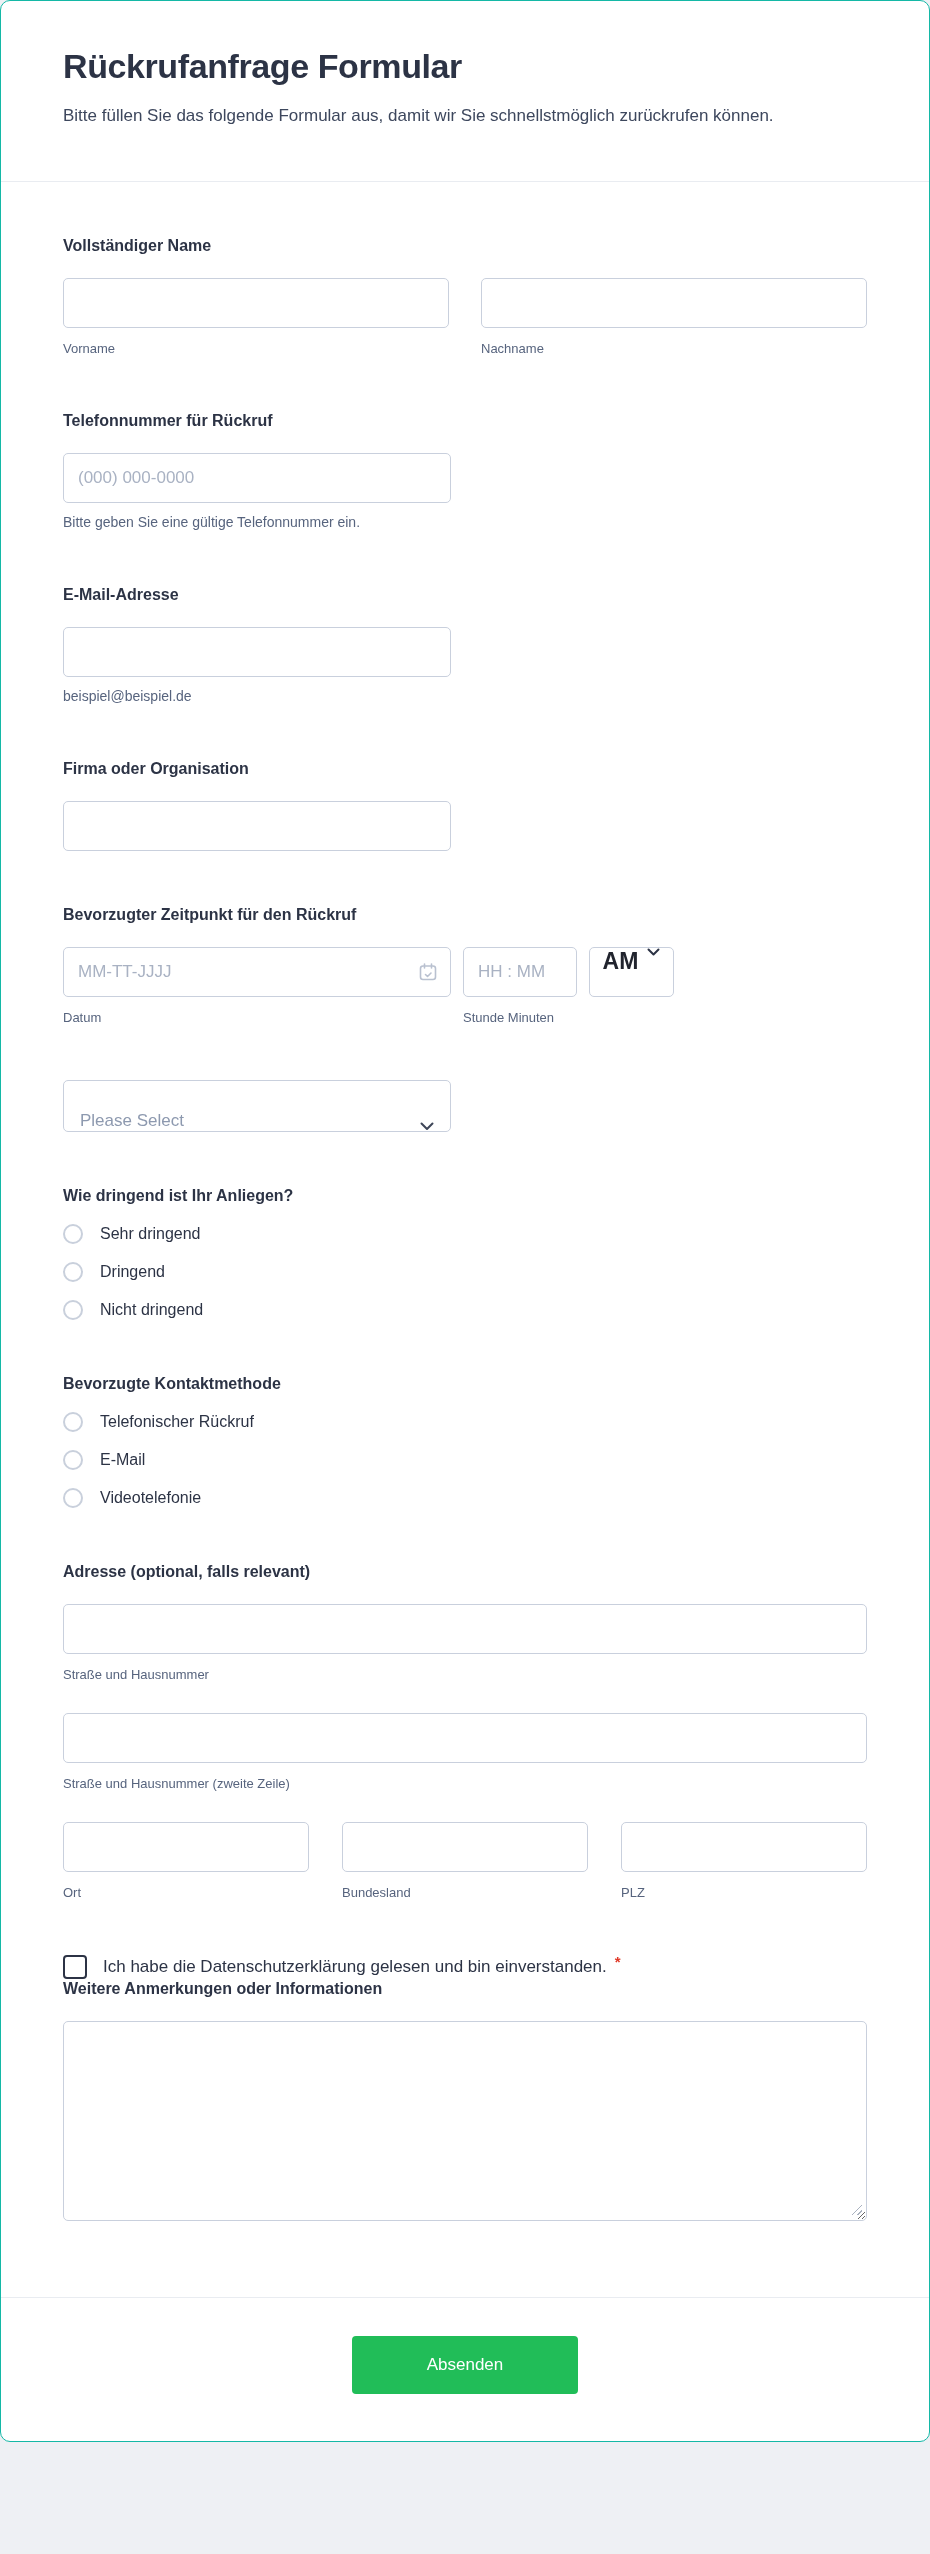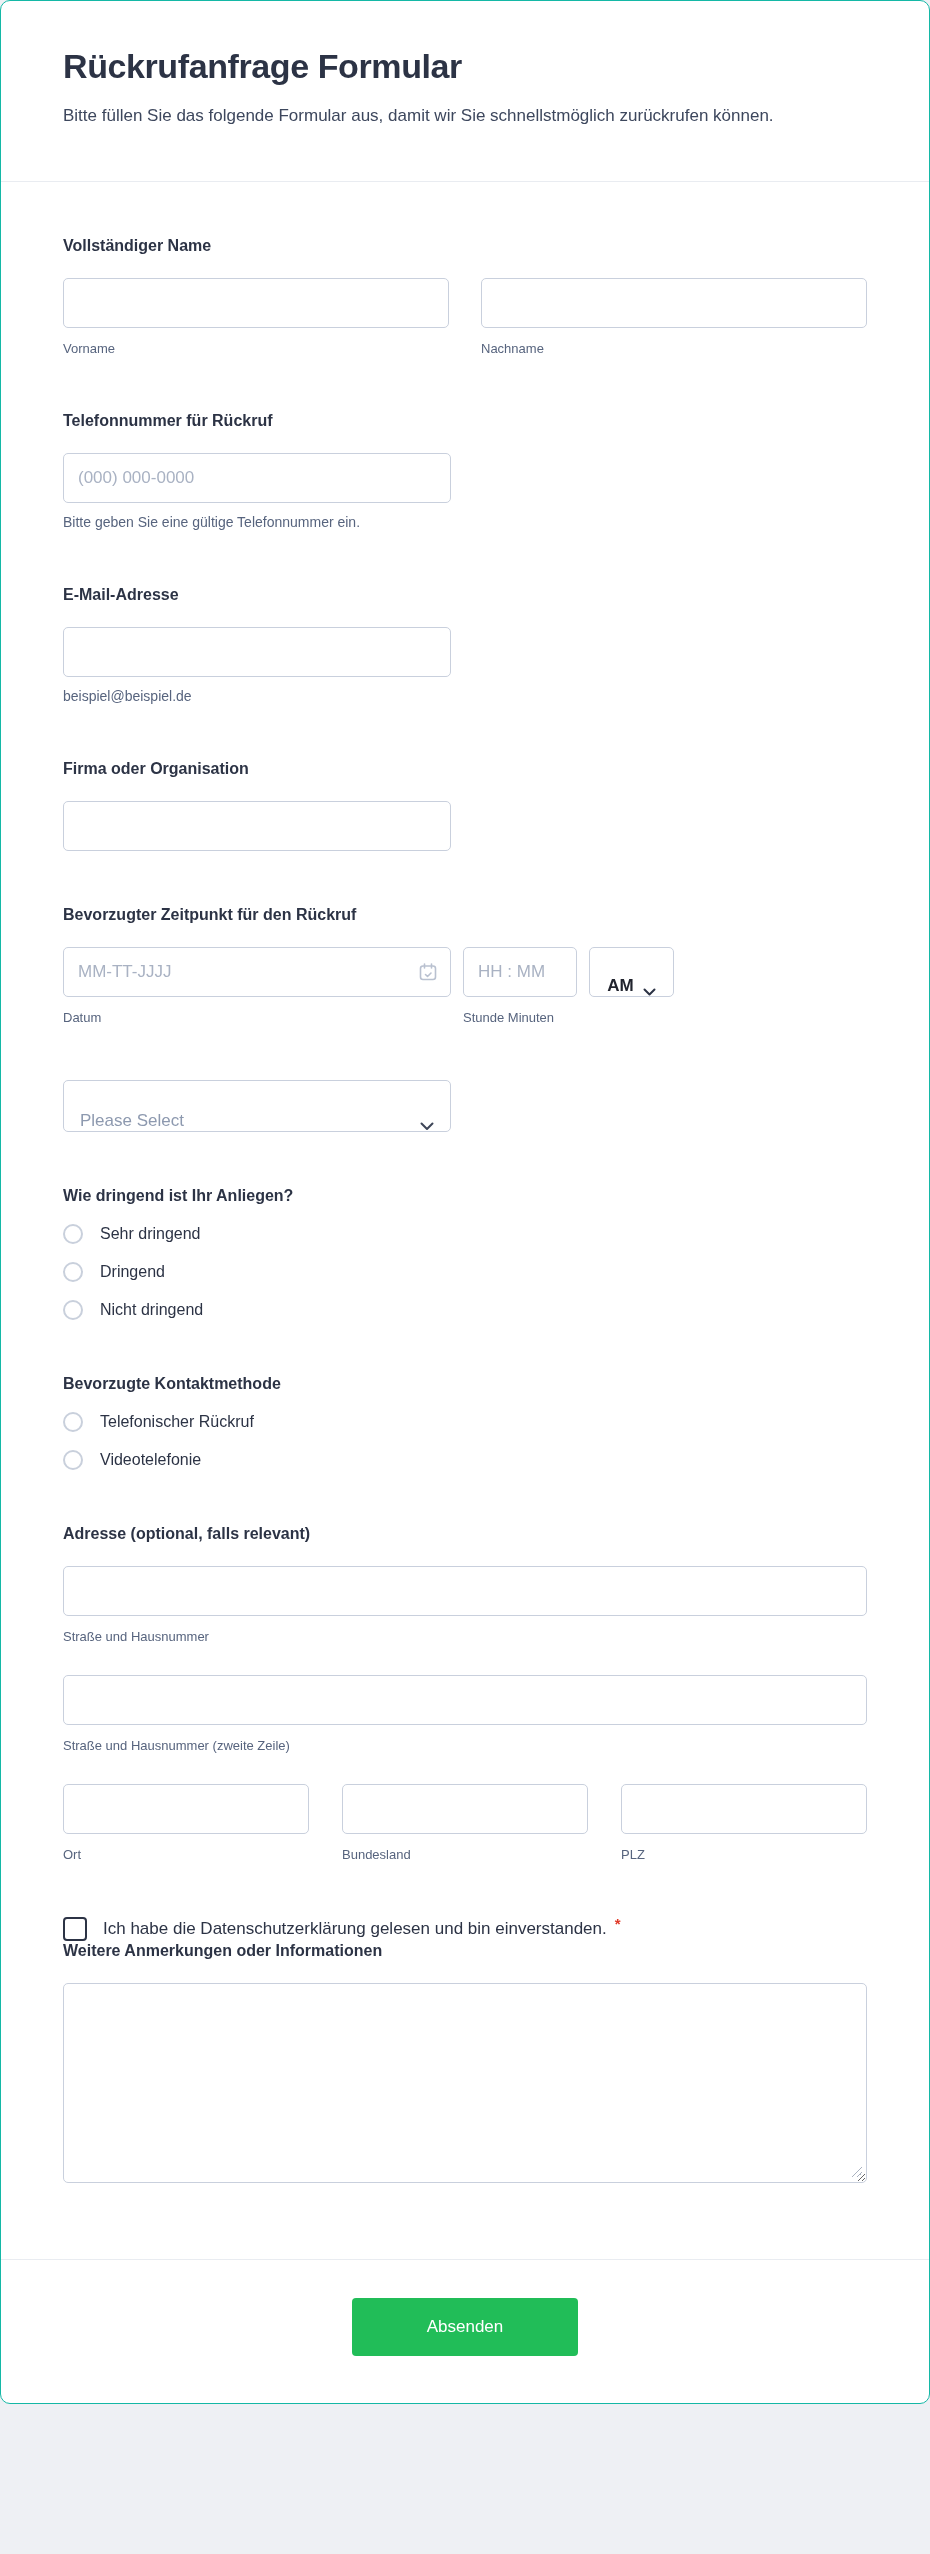--- a/index.html
+++ b/index.html
@@ -38,22 +38,22 @@
   .helper  { font-size: 14px; color: #57647e; margin-top: 11px; line-height: 17px; }
 
   
   .dt-row { display: flex; gap: 12px; align-items: flex-start; }
   .date-wrap { position: relative; width: 388px; }
   .date-wrap .tinput { padding-right: 46px; }
   .cal-icon { position: absolute; right: 13px; top: 50%; transform: translateY(-50%); line-height: 0; }
   .time-input { width: 114px; }
   .ampm {
     width: 85px; height: 50px; border: 1px solid #c9d0dd; border-radius: 5px;
-    display: flex; align-items: flex-end; justify-content: center; gap: 9px;
-    font-size: 17px; font-weight: 600; color: #21242e; background: #fff; cursor: pointer;
+    display: flex; align-items: flex-start; justify-content: center; gap: 9px;
+    font-size: 23px; font-weight: 600; color: #21242e; background: #fff; cursor: pointer;
   }
   .dt-sublabels { display: flex; margin-top: 13px; }
   .dt-sublabels .c1 { width: 400px; }
 
   
   .select {
     width: 388px; height: 52px; border: 1px solid #c9d0dd; border-radius: 5px;
     display: flex; align-items: flex-end; justify-content: space-between;
     padding: 0 16px; background: #fff; cursor: pointer;
   }
@@ -198,20 +198,24 @@
     </div>
 
     <div class="q q-radio">
       <div class="q-label">Bevorzugte Kontaktmethode</div>
       <div class="radio-row">
         <span class="radio"></span>
         <span class="radio-label">Telefonischer Rückruf</span>
       </div>
       <div class="radio-row">
         <span class="radio"></span>
+        <span class="radio-label">E-Mail</span>
+      </div>
+      <div class="radio-row">
+        <span class="radio"></span>
         <span class="radio-label">Videotelefonie</span>
       </div>
     </div>
 
     <div class="q">
       <div class="q-label">Adresse (optional, falls relevant)</div>
       <div class="addr-line">
         <input class="tinput" type="text" style="">
         <div class="sublabel">Straße und Hausnummer</div>
       </div>

